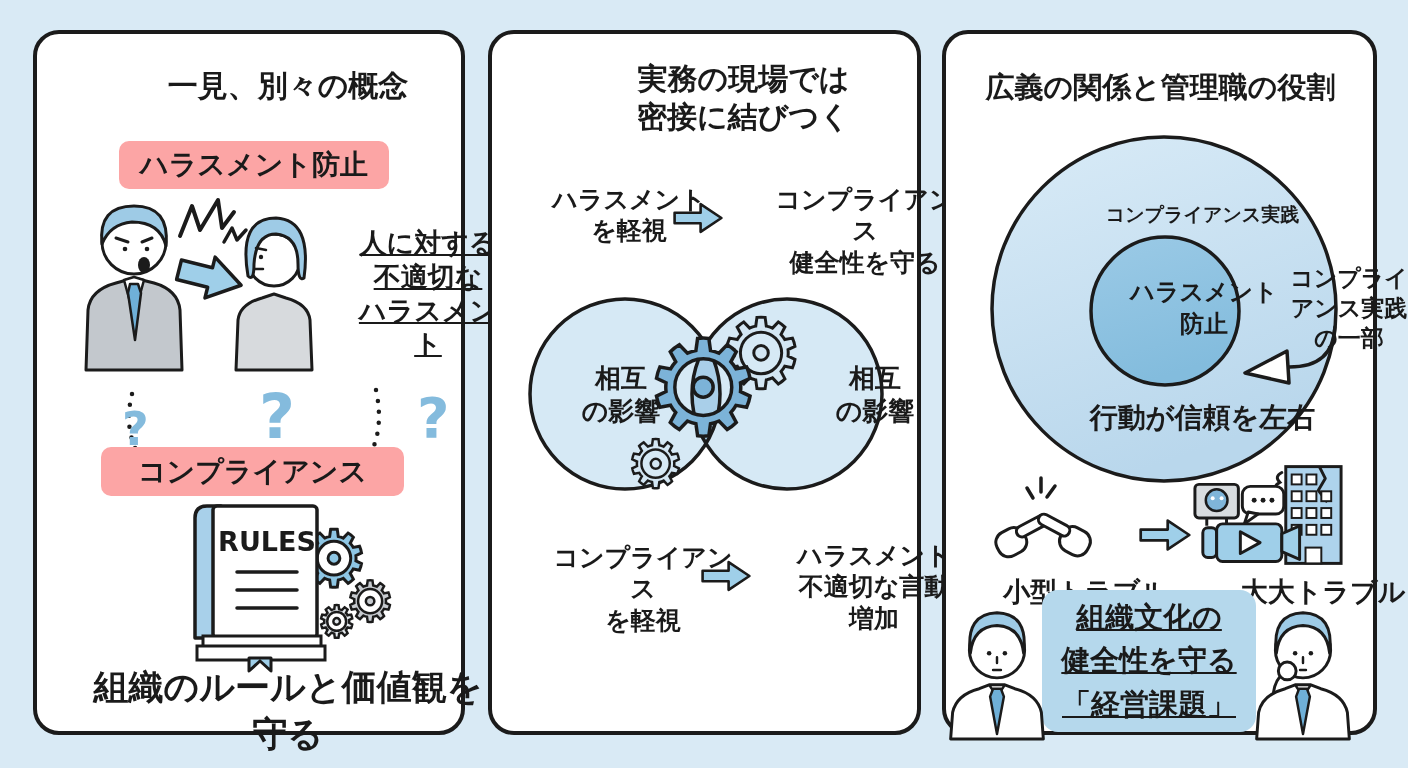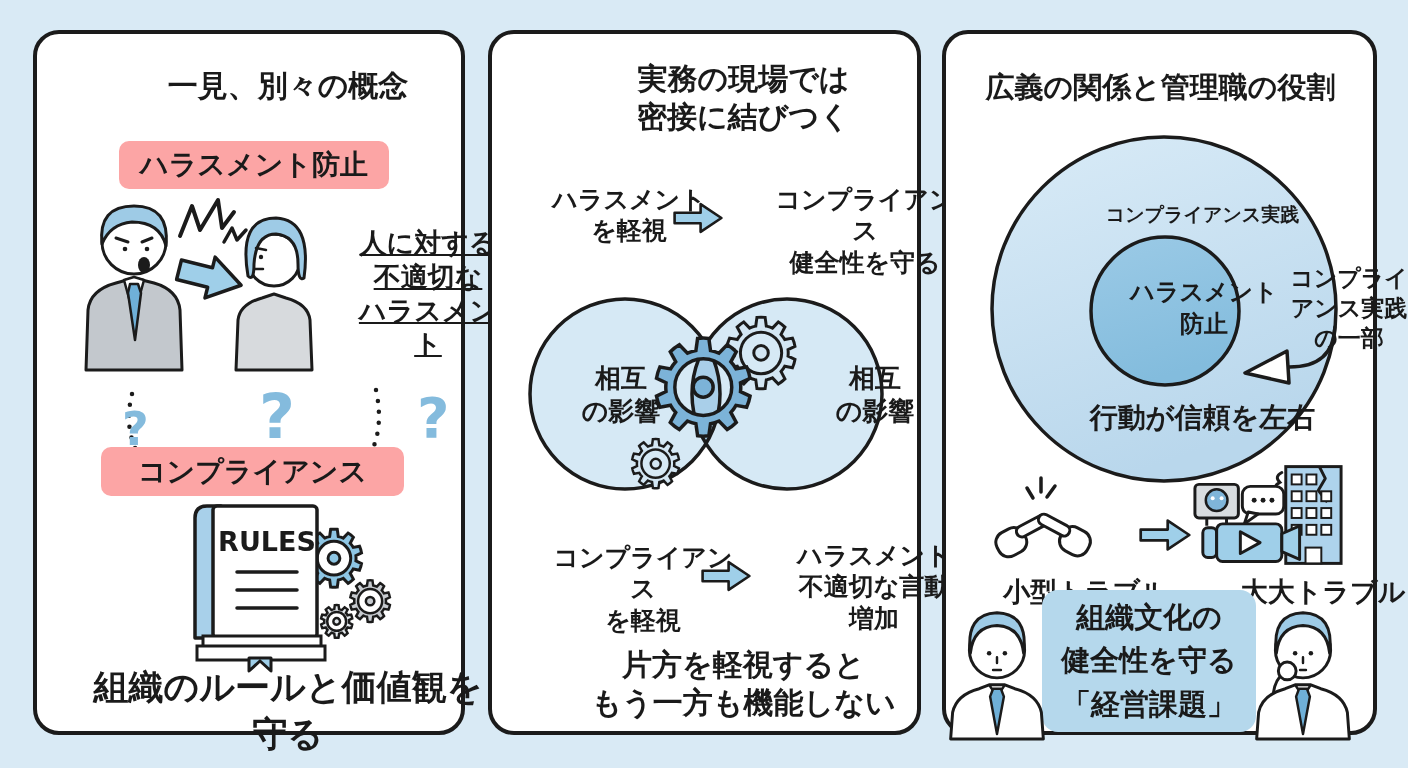--- a/index.html
+++ b/index.html
@@ -156,24 +156,20 @@
   </div>
   <svg style="left:208px;top:524px;" width="52" height="36" viewBox="0 0 60 40">
     <polygon points="3,14 33,14 33,4 57,20 33,36 33,26 3,26" fill="#9fcfe9" stroke="#1b1b1b" stroke-width="3" stroke-linejoin="round"></polygon>
   </svg>
   <div class="t line" style="left:258px;top:506px;width:170px;font-size:25px;">
     <div>ハラスメント</div>
     <div>不適切な言動</div>
     <div>増加</div>
   </div>
 
-  <div class="t line" style="left:0;top:612px;width:425px;font-size:30px;">
-    <div>片方を軽視すると</div>
-    <div>もう一方も機能しない</div>
-  </div>
 </div>
 
 <div class="panel" id="panel3">
 
   <div class="t" style="left:0;top:34px;width:351px;font-size:29px;">広義の関係と管理職の役割</div>
 
   <svg style="left:0;top:93px;" width="435" height="385" viewBox="0 0 435 385">
     <defs>
       <linearGradient id="gradOuter" x1="0" y1="0" x2="0.35" y2="1">
         <stop offset="0" stop-color="#d9ebf7"></stop>
@@ -255,21 +251,21 @@
     <polygon points="60,52 56,64 70,54" fill="#ffffff" stroke="#1b1b1b" stroke-width="3" stroke-linejoin="round"></polygon>
     <rect x="14" y="68" width="14" height="30" rx="5" fill="#9fcfe9" stroke="#1b1b1b" stroke-width="3"></rect>
     <rect x="28" y="64" width="66" height="38" rx="6" fill="#9fcfe9" stroke="#1b1b1b" stroke-width="3"></rect>
     <polygon points="52,72 72,83 52,94" fill="#ffffff" stroke="#1b1b1b" stroke-width="3" stroke-linejoin="round"></polygon>
     <polygon points="94,74 112,66 112,100 94,92" fill="#9fcfe9" stroke="#1b1b1b" stroke-width="3" stroke-linejoin="round"></polygon>
   </svg>
 
   <div class="t" style="left:8px;top:540px;width:185px;font-size:27px;">小型トラブル</div>
   <div class="t" style="left:250px;top:540px;width:176px;font-size:27px;">大大トラブル</div>
 
-  <div class="softbox" style="left:96px;top:556px;width:214px;height:142px;font-size:29px;line-height:1.5;text-align:center;">
+  <div class="softbox" style="left:96px;top:556px;width:214px;height:142px;font-size:29px;line-height:1.5;text-align:center;text-decoration:underline;">
     <div>組織文化の</div>
     <div>健全性を守る</div>
     <div>「経営課題」</div>
   </div>
 
   <svg style="left:0;top:562px;" width="102" height="143" viewBox="0 0 100 145">
     <path d="M3,145 L5,118 Q9,100 32,94 L42,90 58,90 68,94 Q91,100 95,118 L97,145 Z" fill="#ffffff" stroke="#1b1b1b" stroke-width="3" stroke-linejoin="round"></path>
     <path d="M42,90 L50,102 58,90" fill="none" stroke="#1b1b1b" stroke-width="2.5" stroke-linejoin="round"></path>
     <path d="M46,94 L54,94 57,102 50,140 43,102 Z" fill="#6fb0d8" stroke="#1b1b1b" stroke-width="2.5" stroke-linejoin="round"></path>
     <circle cx="50" cy="55" r="28" fill="#ffffff" stroke="#1b1b1b" stroke-width="3"></circle>

